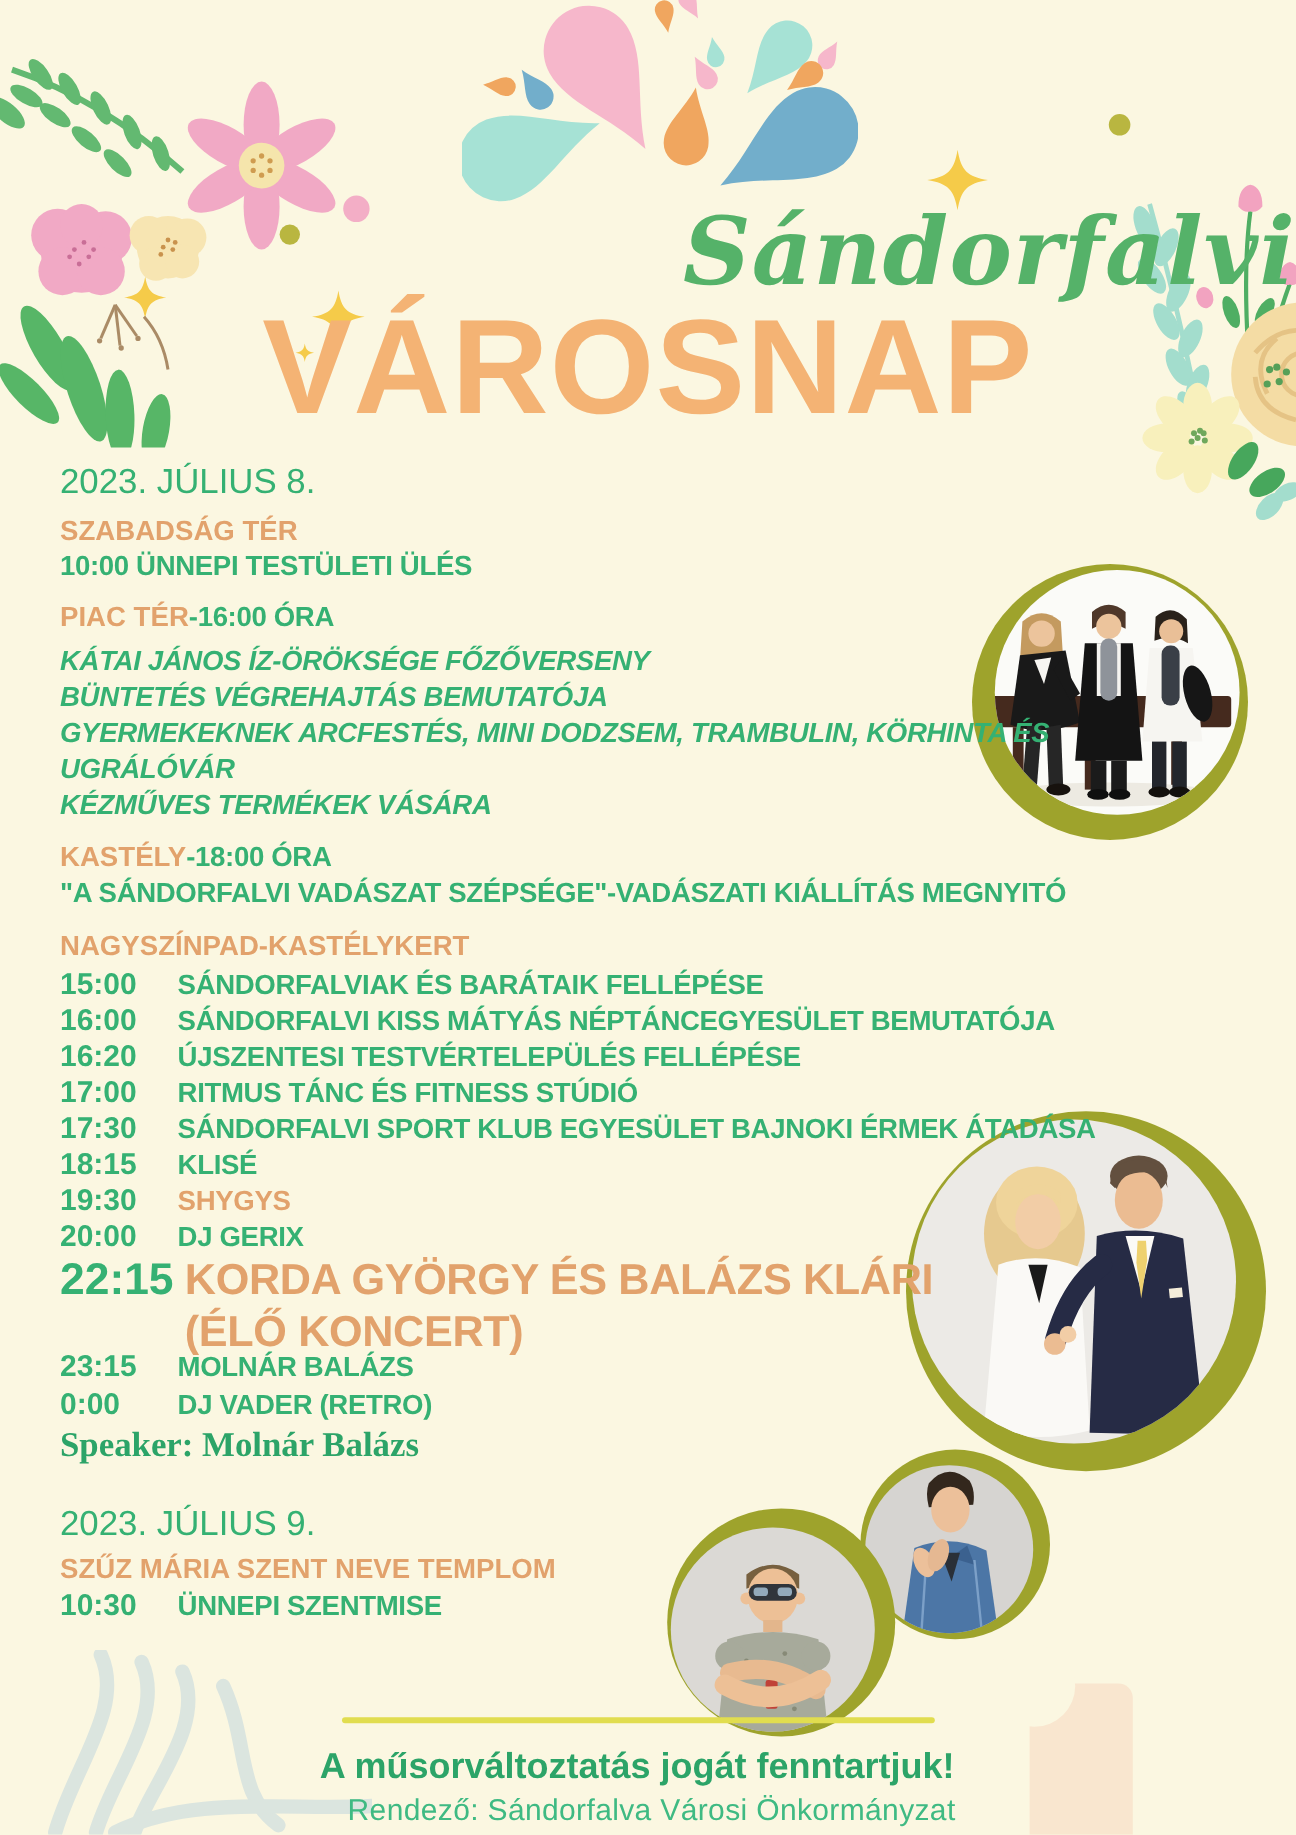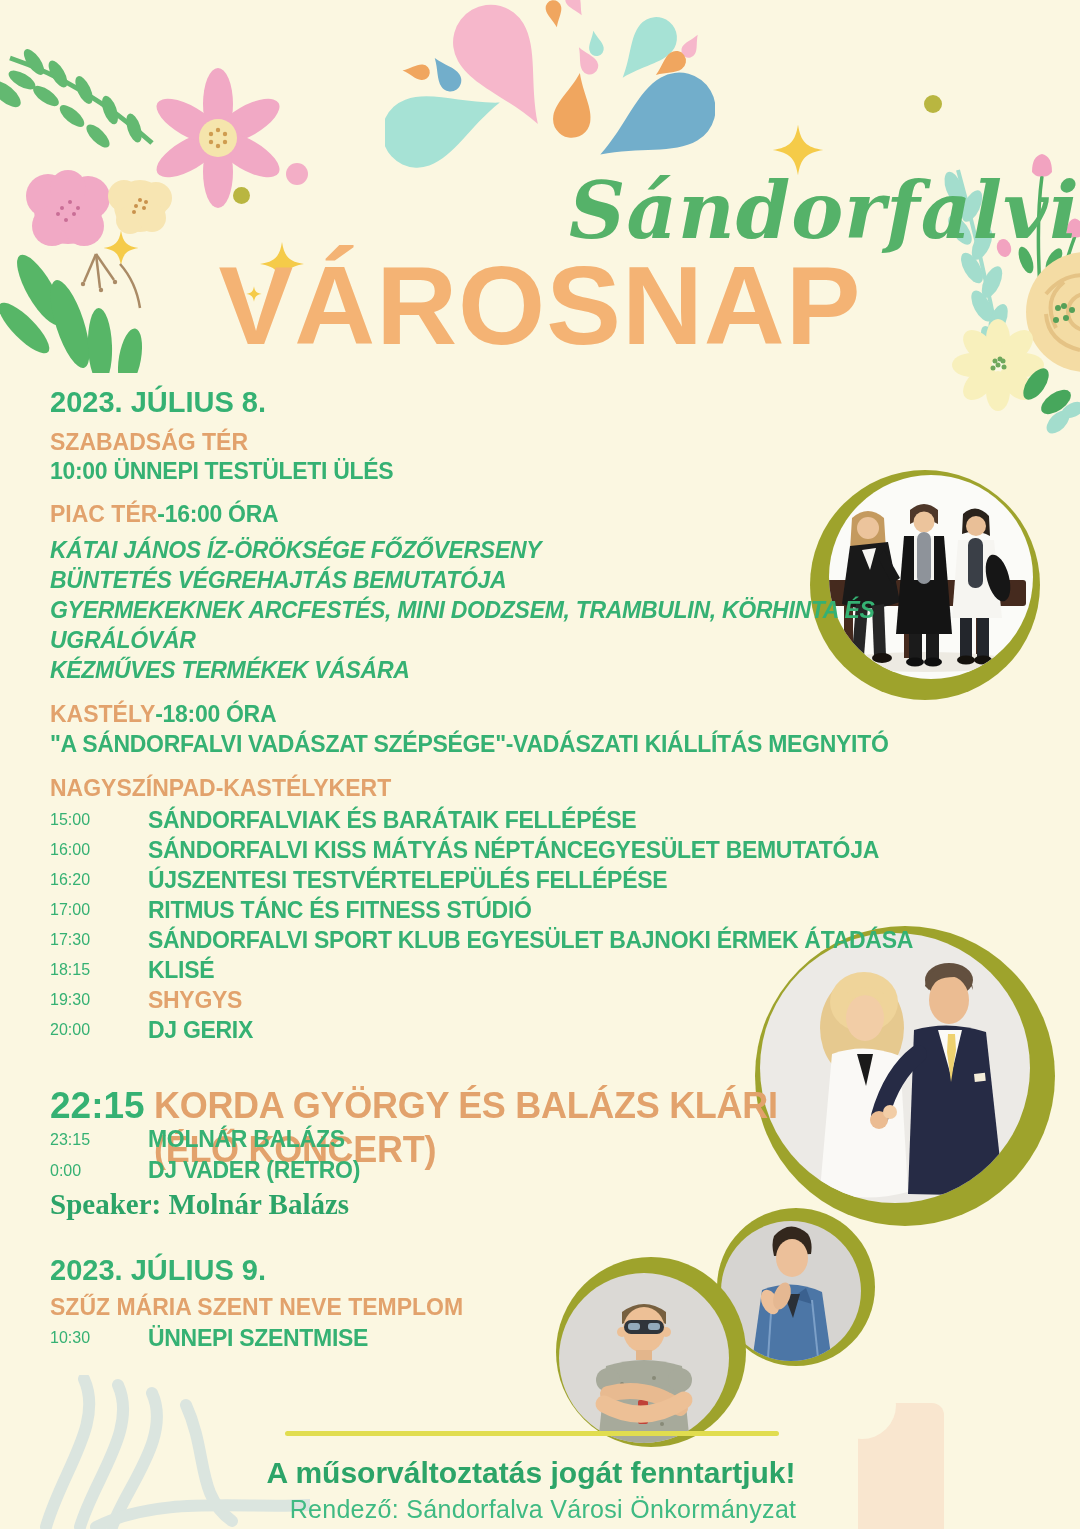--- a/index.html
+++ b/index.html
@@ -23,30 +23,30 @@
     font-family:"DejaVu Serif", serif; font-style:italic; font-weight:bold;
     font-size:78px; line-height:1.1; color:var(--script-green); letter-spacing:1px;
   }
   .main-title{
     top:250px; left:0; width:1080px; text-align:center;
     font-weight:bold; font-size:112px; line-height:1.0;
     color:var(--title-orange); letter-spacing:1px;
   }
 
   
-  .h-date{font-size:29px; font-weight:bold; color:var(--green); letter-spacing:0px;}
+  .h-date{font-size:29px; font-weight:normal; color:var(--green); letter-spacing:0px;}
   .h-venue{font-size:23px; font-weight:bold; color:var(--orange);}
   .line{font-size:23px; font-weight:bold; color:var(--green); letter-spacing:-0.3px;}
   .mix .g{color:var(--green);} .mix .o{color:var(--orange);}
   .lines .line{line-height:30px;font-style:italic;}
   .rows .row{display:flex; line-height:30px;}
-  .rows .row .time{flex:0 0 68px; font-size:16px; font-weight:normal; color:var(--green);}
+  .rows .row .time{flex:0 0 68px; font-size:25px; font-weight:bold; color:var(--green);}
   .rows .row .name{margin-left:30px; font-size:23px; font-weight:bold; color:var(--green); letter-spacing:-0.3px;}
   .rows .row .name.orange{color:var(--orange);}
-  .bigrow{display:flex; line-height:44px;margin-top:40px;}
+  .bigrow{display:flex; line-height:44px;}
   .bigrow .time{flex:0 0 104px; font-size:37px; font-weight:bold; color:var(--green);}
   .bigrow .name{width:700px; font-size:36px; font-weight:bold; color:var(--orange); letter-spacing:-0.3px;}
   .speaker{font-family:"Liberation Serif", serif; font-size:29px; font-weight:bold; color:var(--footer-green);}
   .footer-note{left:0; width:1062px; text-align:center; font-size:30px; font-weight:bold; color:var(--footer-green);}
   .footer-org{left:0; width:1062px; text-align:center; font-size:25px; font-weight:normal; color:var(--organizer-green); letter-spacing:0.3px;margin-left:12px;}
 
   .divider{position:absolute; z-index:2; left:285px; top:1431px; width:494px; height:5px;
     background:var(--divider-yellow); border-radius:3px;}
 
   .peach-corner{position:absolute; z-index:1; left:858px; top:1403px; width:86px; height:126px;

